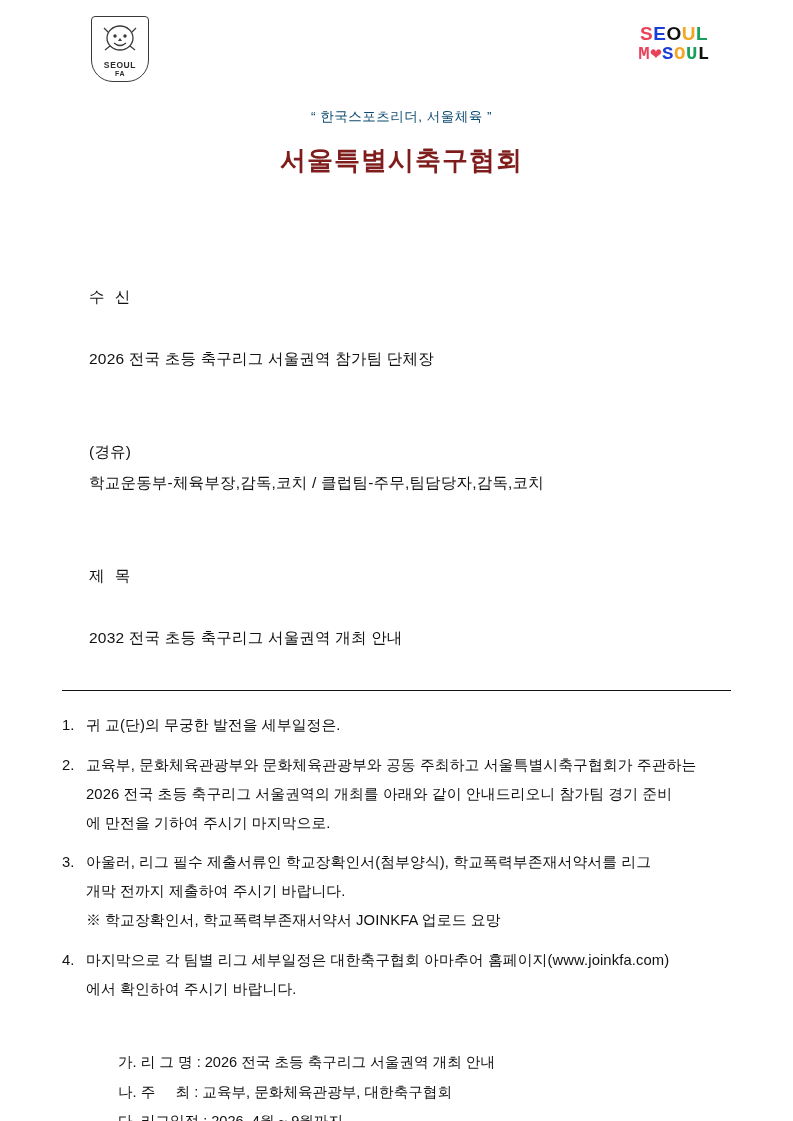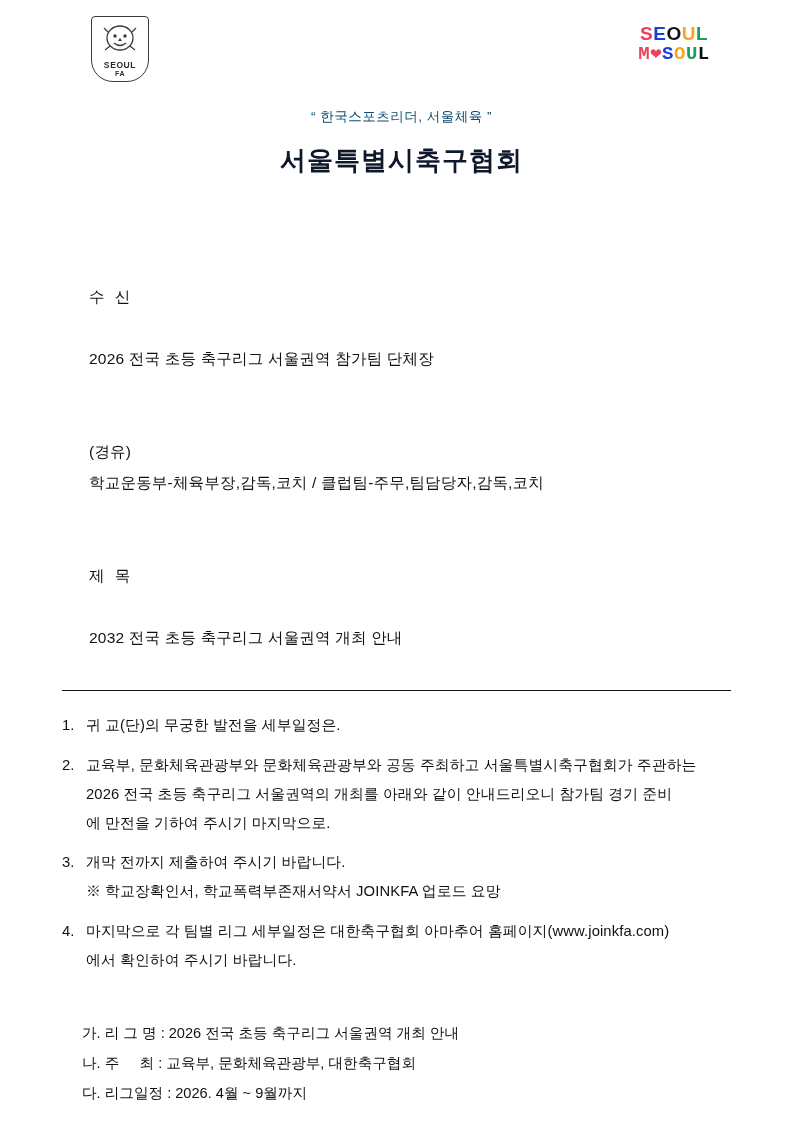--- a/index.html
+++ b/index.html
@@ -36,21 +36,21 @@
     color: #0c4a6e;
     margin-left: 10px;
   }
   .org-title {
     text-align: center;
     font-size: 26px;
     font-weight: bold;
     letter-spacing: 1px;
     margin-top: 17px;
     margin-left: 10px;
-    color: #0f172a;
+    color: #7f1d1d;
   }
 
   .emblem {
     position: absolute;
     left: 29px;
     top: 16px;
     width: 62px;
     height: 78px;
   }
   .emblem .shield {
@@ -138,21 +138,21 @@
     flex: 0 0 24px;
   }
   .item .txt { flex: 1; }
 
   .detail {
     margin-top: 44px;
     margin-left: 20px;
     font-size: 14.6px;
     line-height: 2.05;
   }
-  .detail .drow { white-space: pre-wrap; }
+  .detail .drow { white-space: pre-wrap; margin-left: 36px; }
 </style>
 </head>
 <body>
 
 <div class="page">
 
   <div class="header">
 
     <div class="emblem">
       <div class="shield">
@@ -214,20 +214,21 @@
       <div class="txt">
         <div>교육부, 문화체육관광부와 문화체육관광부와 공동 주최하고 서울특별시축구협회가 주관하는</div>
         <div>2026 전국 초등 축구리그 서울권역의 개최를 아래와 같이 안내드리오니 참가팀 경기 준비</div>
         <div>에 만전을 기하여 주시기 마지막으로.</div>
       </div>
     </div>
 
     <div class="item">
       <div class="num">3.</div>
       <div class="txt">
+        <div>아울러, 리그 필수 제출서류인 학교장확인서(첨부양식), 학교폭력부존재서약서를 리그</div>
         <div>개막 전까지 제출하여 주시기 바랍니다.</div>
         <div>※ 학교장확인서, 학교폭력부존재서약서 JOINKFA 업로드 요망</div>
       </div>
     </div>
 
     <div class="item">
       <div class="num">4.</div>
       <div class="txt">
         <div>마지막으로 각 팀별 리그 세부일정은 대한축구협회 아마추어 홈페이지(www.joinkfa.com)</div>
         <div>에서 확인하여 주시기 바랍니다.</div>

